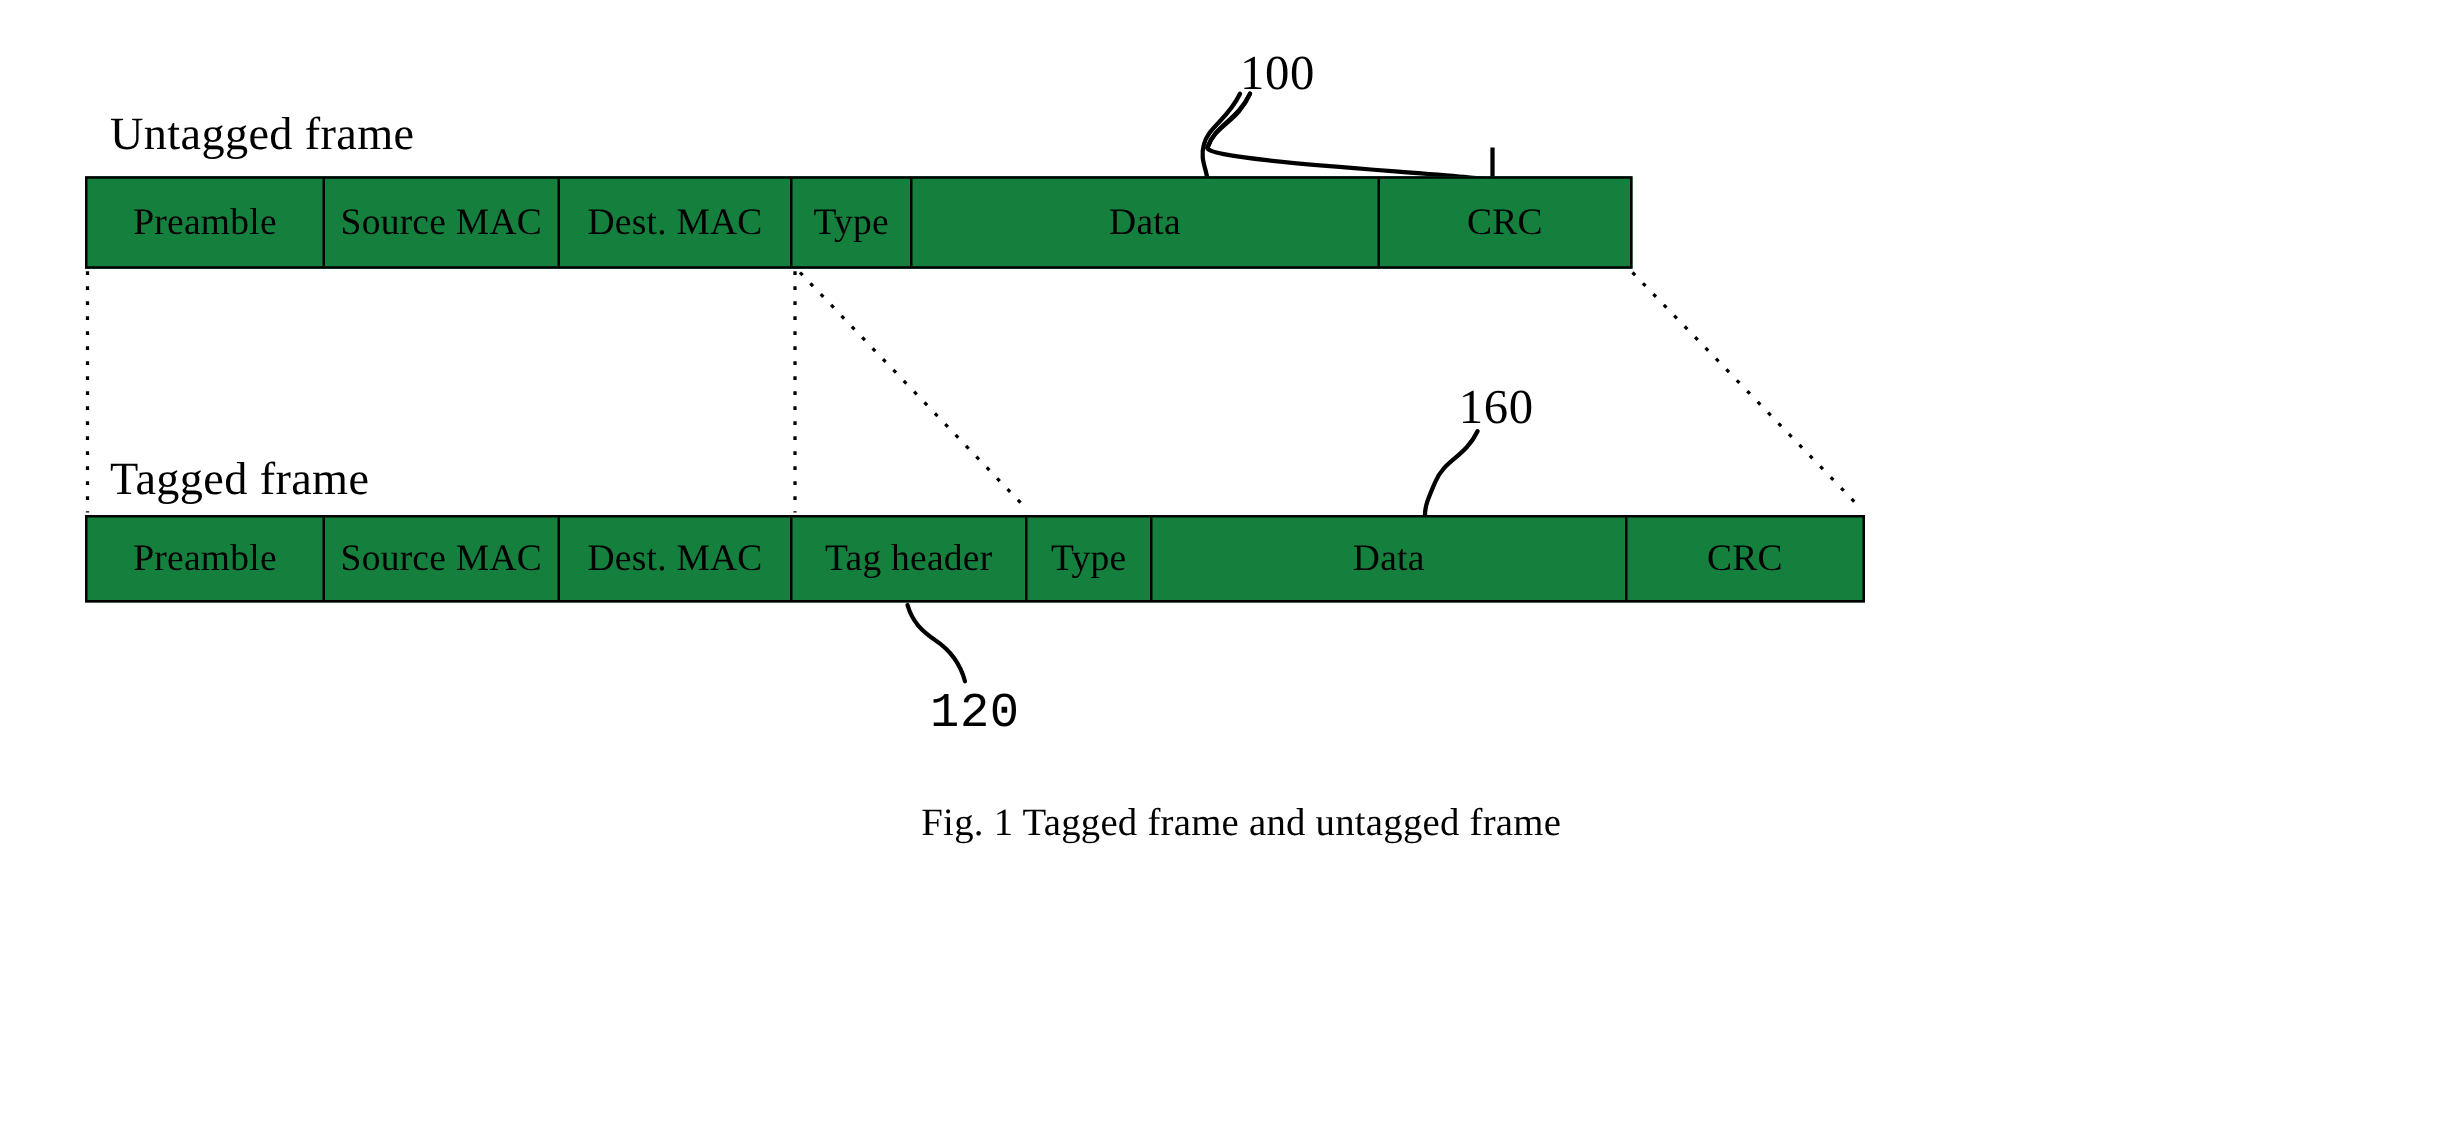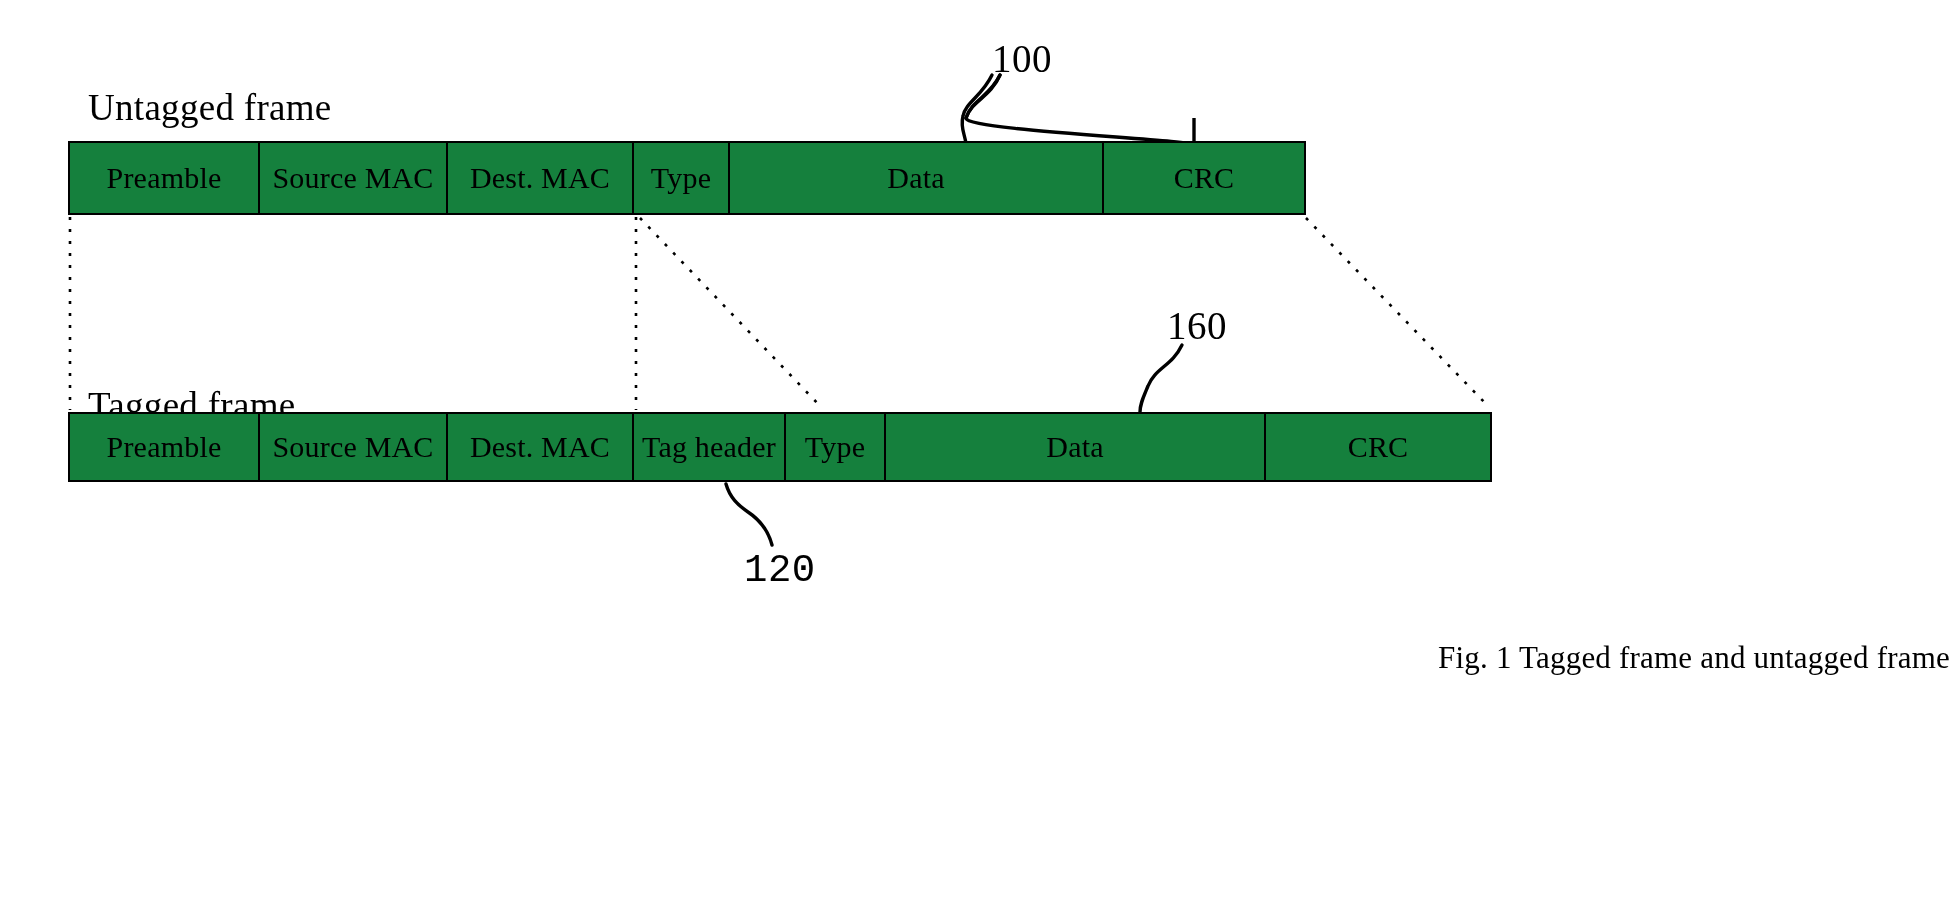--- a/index.html
+++ b/index.html
@@ -14,21 +14,21 @@
   #figure{position:absolute;inset:0;}
   .svg-layer{position:absolute;left:0;top:0;width:1950px;height:897px;pointer-events:none;}
 
   .frame-label{
     position:absolute;
     font-size:37px;
     letter-spacing:0.3px;
     white-space:nowrap;
   }
   #untagged-label{left:88px;top:86px;}
-  #tagged-label{left:88px;top:384px;}
+  #tagged-label{left:88px;top:362px;}
 
   .frame-row{
     position:absolute;
     display:flex;
     box-sizing:border-box;
     border:2.6px solid #000;
     background:#15803d;
   }
   #untagged-row{left:68px;top:141px;width:1238px;height:74px;}
   #tagged-row{left:68px;top:412px;width:1424px;height:70px;}
@@ -50,39 +50,39 @@
   #untagged-row .c1{width:188px;}
   #untagged-row .c2{width:186px;}
   #untagged-row .c3{width:96px;}
   #untagged-row .c4{width:374px;}
   #untagged-row .c5{flex:1;}
 
   
   #tagged-row .t0{width:190px;}
   #tagged-row .t1{width:188px;}
   #tagged-row .t2{width:186px;}
-  #tagged-row .t3{width:152px;}
+  #tagged-row .t3{width:188px;}
   #tagged-row .t4{width:100px;}
   #tagged-row .t5{width:380px;}
   #tagged-row .t6{flex:1;}
 
   .ref-num{
     position:absolute;
     font-size:39px;
     letter-spacing:0.5px;
   }
   #ref-100{left:992px;top:36px;}
   #ref-110{left:1167px;top:303px;}
   #ref-120{left:744px;top:549px;font-family:Liberation Mono, monospace;}
 
   #figure-caption{
     position:absolute;
     left:0;right:0;
     top:640px;
-    text-align:right;
+    text-align:center;
     font-size:31px;
     letter-spacing:0.2px;
     padding-left:36px;
   }
 </style>
 </head>
 <body>
 
 <div id="figure">
 

